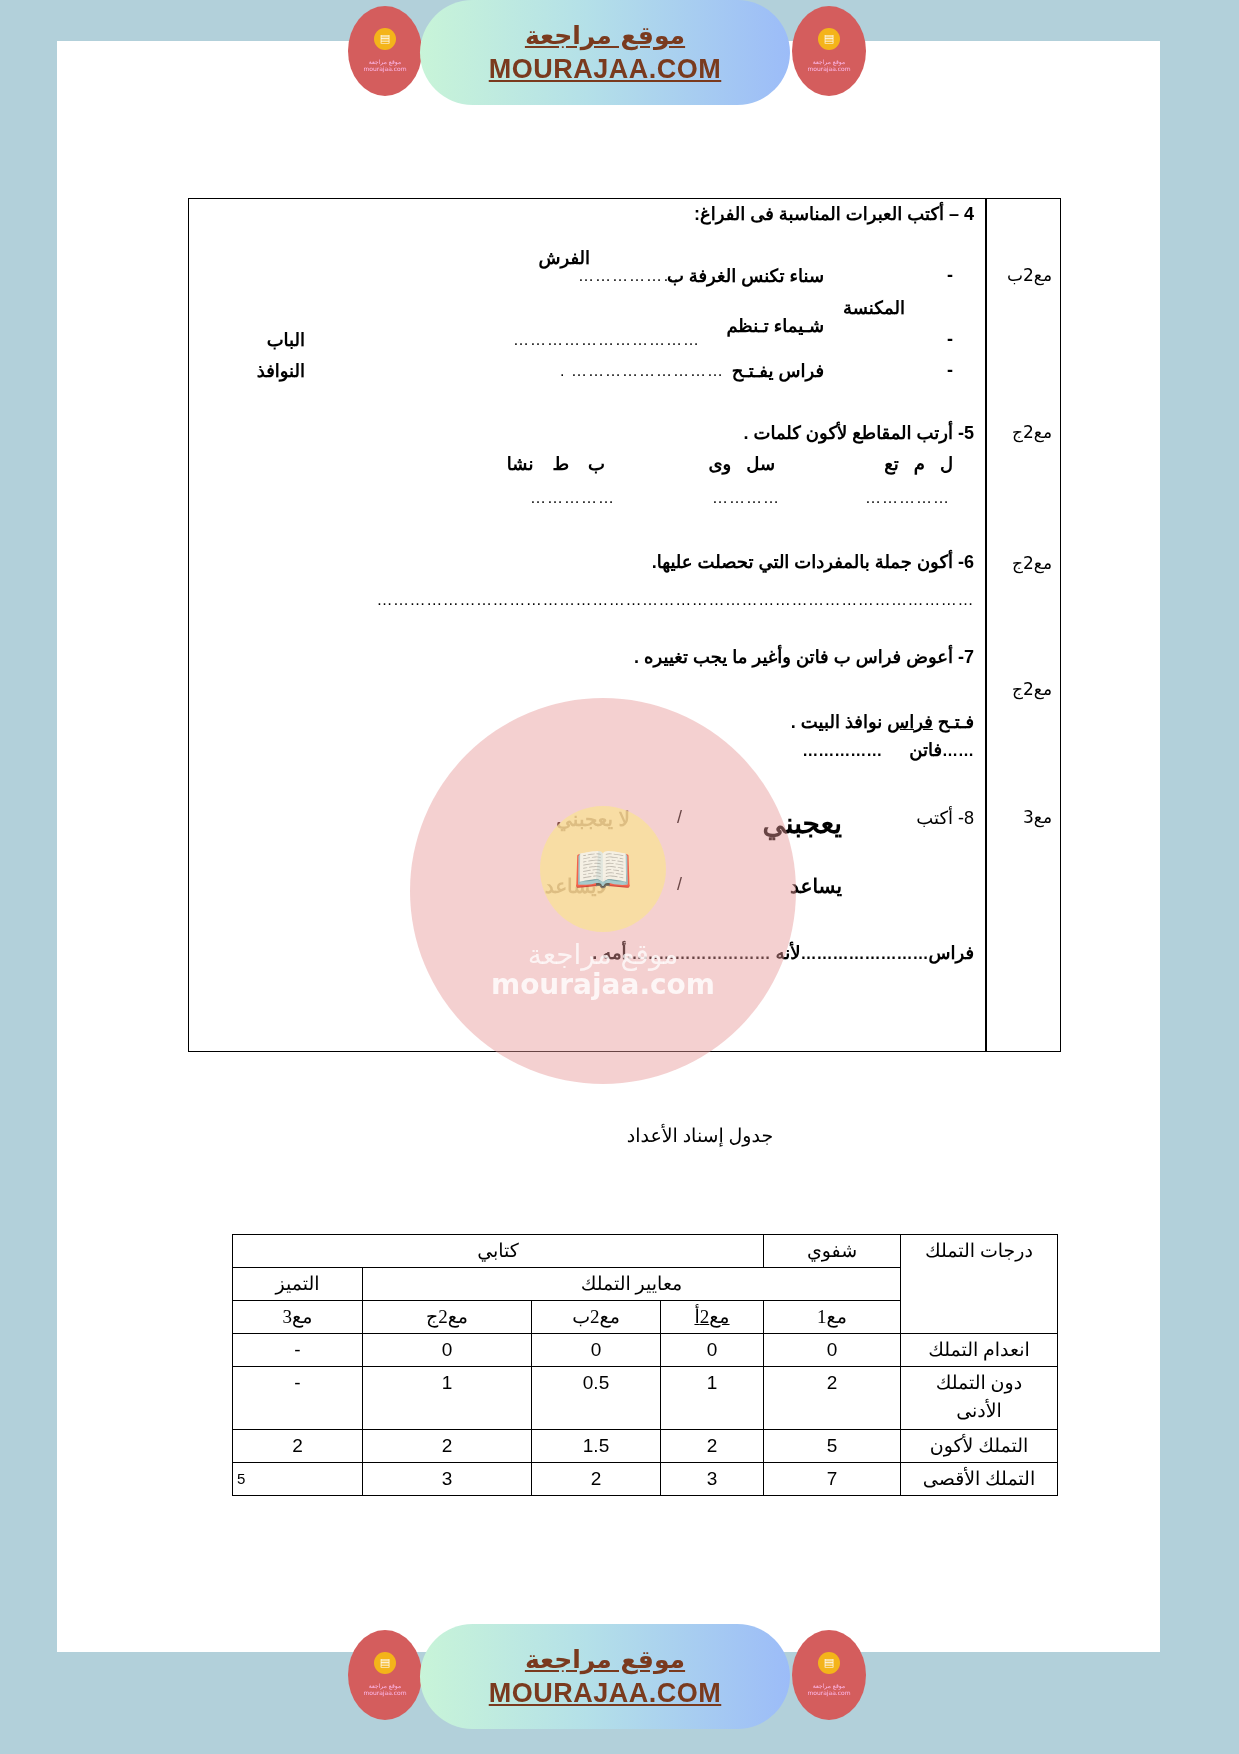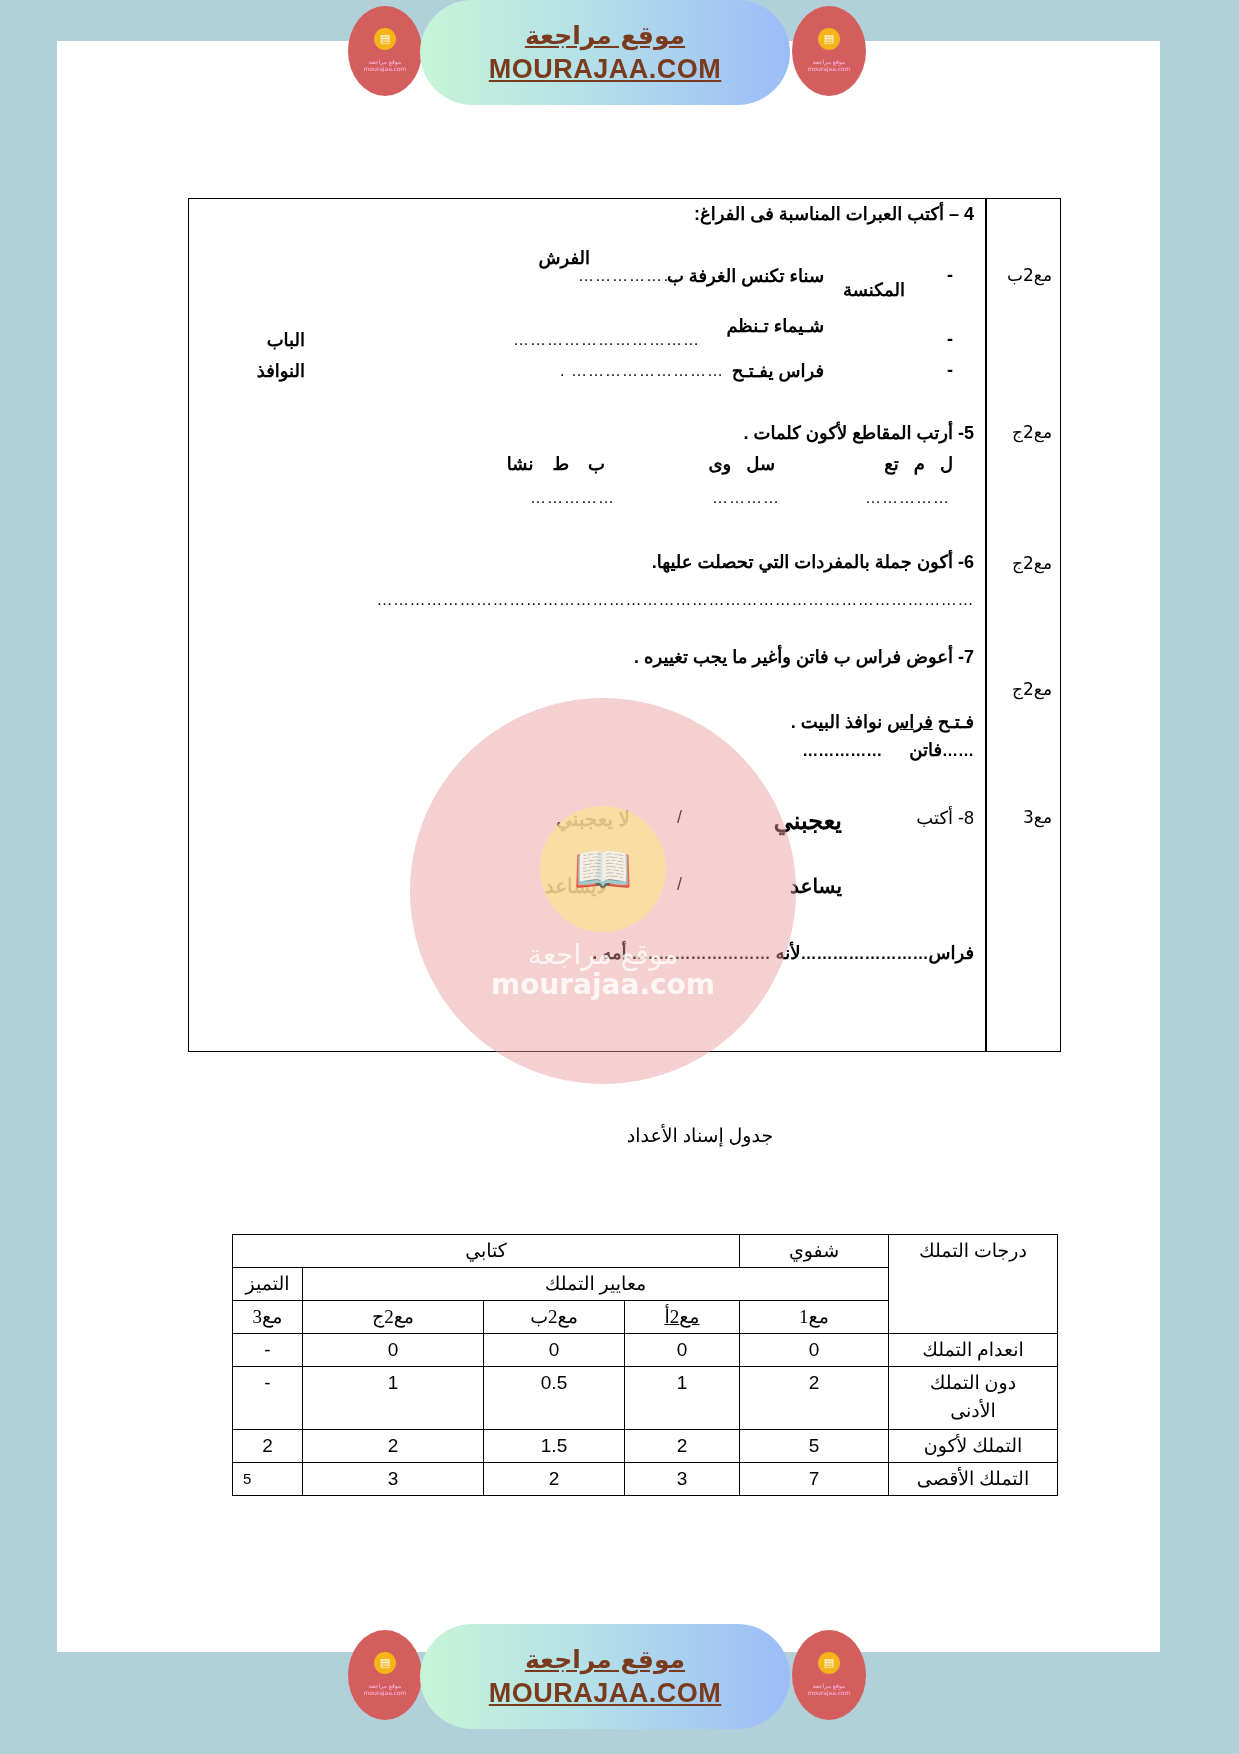--- a/index.html
+++ b/index.html
@@ -54,21 +54,21 @@
     font-size:28px; color:rgba(255,255,255,0.75); }
   .wm .txt2 { position:absolute; left:0; width:100%; top:270px; text-align:center;
     font-family:"DejaVu Sans", sans-serif; font-size:28px; font-weight:bold; color:rgba(255,255,255,0.8); }
 
   .caption { position:absolute; left:600px; top:1124px; width:200px; text-align:center; direction:rtl;
     font-family:"Liberation Serif", serif; font-size:19px; }
 
   
   table.grades { position:absolute; left:232px; top:1234px; width:826px; border-collapse:collapse; direction:rtl;
     font-family:"Liberation Serif", serif; font-size:19px; }
-  table.grades td { border:1.5px solid #000; text-align:center; vertical-align:top; padding:2px 10px; height:28px; line-height:28px; }
+  table.grades td { border:1.5px solid #000; text-align:center; vertical-align:top; padding:2px 4px; height:28px; line-height:28px; }
   table.grades td.num { font-family:"Liberation Sans", sans-serif; font-size:19px; }
   table.grades td.corner-five { text-align:left; }
 </style>
 </head>
 <body>
 
 <div class="paper"></div>
 
 <div class="banner" style="top:0;">
   <div class="badge" style="left:348px; top:6px;">
@@ -92,21 +92,21 @@
   <div class="t crit" style="right:8px; top:223px;">مع2ج</div>
   <div class="t crit" style="right:8px; top:354px;">مع2ج</div>
   <div class="t crit" style="right:8px; top:480px;">مع2ج</div>
   <div class="t crit" style="right:8px; top:608px;">مع3</div>
 
   <div class="t b" style="right:86px; top:4px;">4 – أكتب العبرات المناسبة فى الفراغ:</div>
   <div class="t b" style="right:470px; top:48px;">الفرش</div>
   <div class="t b" style="right:107px; top:66px;">-</div>
   <div class="t b" style="right:236px; top:66px;">سناء تكنس الغرفة ب</div>
   <div class="t dots" style="right:380px; top:68px;">………………</div>
-  <div class="t b" style="right:155px; top:80px;">المكنسة</div>
+  <div class="t b" style="right:155px; top:98px;">المكنسة</div>
   <div class="t b" style="right:107px; top:130px;">-</div>
   <div class="t b" style="right:236px; top:116px;">شـيماء تـنظم</div>
   <div class="t dots" style="right:360px; top:132px;">……………………………</div>
   <div class="t b" style="right:755px; top:130px;">الباب</div>
   <div class="t b" style="right:107px; top:161px;">-</div>
   <div class="t b" style="right:236px; top:161px;">فراس يفـتـح</div>
   <div class="t dots" style="right:336px; top:163px;">……………………… .</div>
   <div class="t b" style="right:755px; top:161px;">النوافذ</div>
 
   <div class="t b" style="right:86px; top:223px;">5- أرتب المقاطع لأكون كلمات .</div>
@@ -125,21 +125,21 @@
     <span>فـتـح</span>
     <span class="u">فراس</span>
     <span>نوافذ البيت .</span>
   </div>
   <div class="t b" style="right:86px; top:540px;">
     <span class="dots">……</span><span>فاتن</span>
     <span class="dots" style="margin-right:22px;">……………</span>
   </div>
 
   <div class="t n" style="right:86px; top:608px;margin-left:12px;">8- أكتب</div>
-  <div class="t b" style="right:218px; top:608px; font-size:24px;">يعجبني</div>
+  <div class="t b" style="right:218px; top:608px; font-size:28px;">يعجبني</div>
   <div class="t n" style="right:378px; top:608px;">/</div>
   <div class="t b dark" style="right:430px; top:608px; font-size:20px;">لا يعجبني</div>
   <div class="t b" style="right:218px; top:675px; font-size:20px;">يساعد</div>
   <div class="t n" style="right:378px; top:675px;">/</div>
   <div class="t b dark" style="right:452px; top:675px; font-size:20px;">لايساعد</div>
   <div class="t b" style="right:86px; top:743px;">
     <span>فراس</span><span class="dots">……………………</span><span>لأنه</span>
     <span class="dots">………………………</span><span>أمه .</span>
   </div>
 </div>

